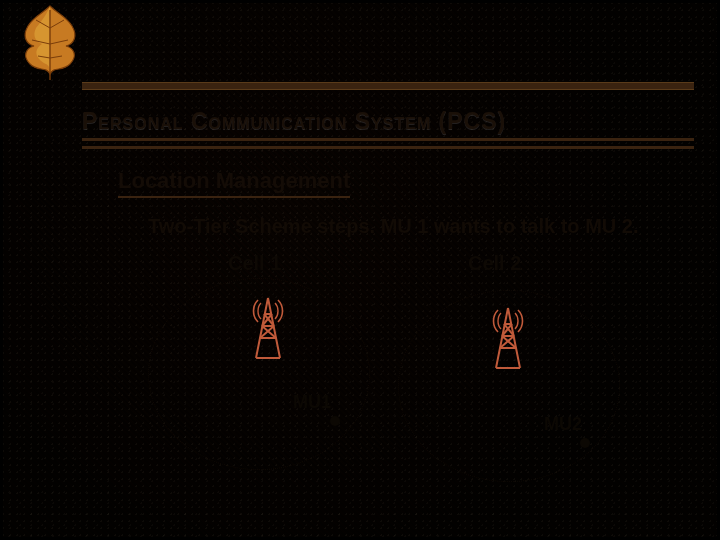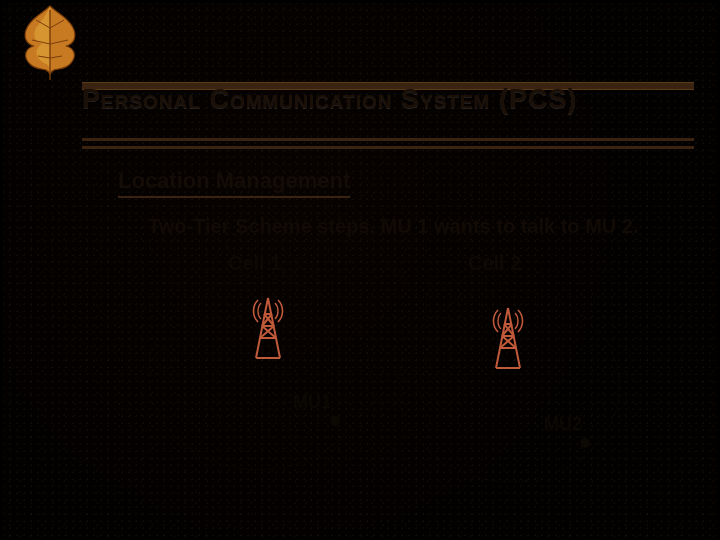--- a/index.html
+++ b/index.html
@@ -17,24 +17,24 @@
       radial-gradient(rgba(210,190,150,.05) 1px,transparent 1px),
       radial-gradient(rgba(210,190,150,.04) 1px,transparent 1px);
     background-size:7px 7px,11px 11px;
     background-position:0 0,4px 3px;
     pointer-events:none;
   }
   .rule-top{position:absolute;left:82px;top:82px;width:612px;height:6px;background:#3a2310;border-top:1px solid #5a3b1a;border-bottom:1px solid #5a3b1a;}
   .rule-bot1{position:absolute;left:82px;top:138px;width:612px;height:3px;background:#3a2310;}
   .rule-bot2{position:absolute;left:82px;top:146px;width:612px;height:3px;background:#3a2310;}
   .title{
-    position:absolute;left:82px;top:84px;width:620px;
+    position:absolute;left:82px;top:108px;width:620px;
     font-family:"Copperplate","Copperplate Gothic Light","Trebuchet MS",sans-serif;
     font-variant:small-caps;letter-spacing:1px;
-    font-size:27px;font-weight:700;color:#1a1008;
+    font-size:23px;font-weight:700;color:#1a1008;
     text-shadow:0 1px 0 rgba(255,255,255,.12);
     white-space:nowrap;
   }
   .section{
     position:absolute;left:118px;top:168px;
     font-family:Arial,Helvetica,sans-serif;
     font-size:22px;font-weight:700;color:#140c06;
     border-bottom:2px solid #3a2310;padding-bottom:2px;
   }
   .subtitle{

